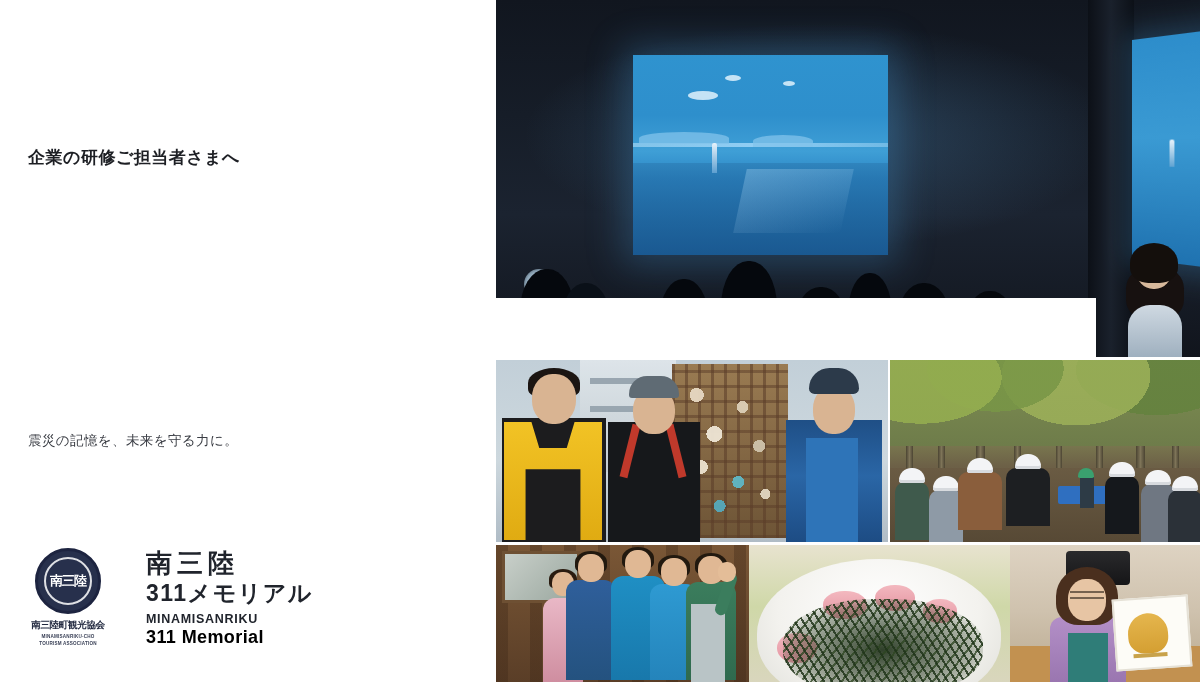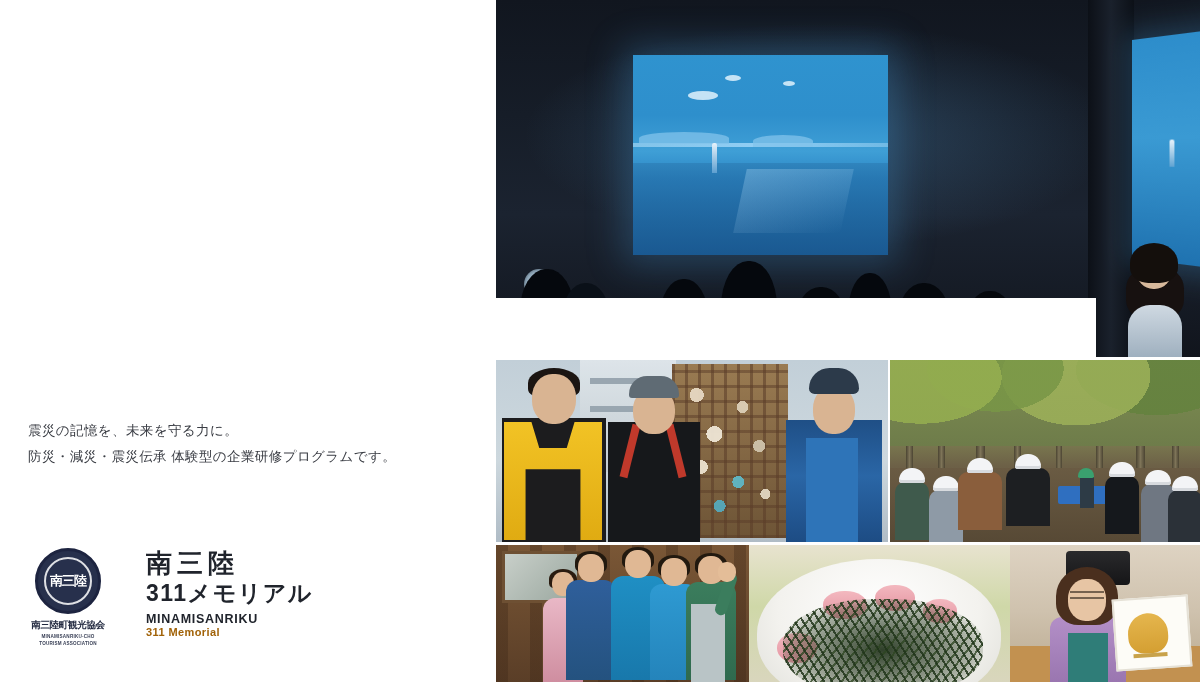--- a/index.html
+++ b/index.html
@@ -234,21 +234,21 @@
   
   .kicker { position:absolute; left:28px; top:146px; font-size:17px; font-weight:700;
     color:#1d1f24; letter-spacing:.5px; }
 
   .subhead { position:absolute; left:28px; top:250px; font-size:27px; font-weight:700;
     color:#1d1f24; letter-spacing:.5px; white-space:nowrap; }
 
   .headline { position:absolute; left:26px; top:305px; font-size:39px; font-weight:700;
     color:#18a3c9; letter-spacing:-0.5px; white-space:nowrap; line-height:1; }
 
-  .body-copy { position:absolute; left:28px; top:418px; font-size:13.5px; color:#3a3d44;
+  .body-copy { position:absolute; left:28px; top:428px; font-size:13.5px; color:#3a3d44;
     line-height:1.95; letter-spacing:.4px; }
 
   
   .logos { position:absolute; left:24px; top:548px; display:flex; align-items:flex-start; gap:34px; }
 
   .logo-seal { width:88px; }
   .seal-circle { width:66px; height:66px; margin:0 auto; border-radius:50%;
     background:#27304c; border:3px solid #1d2440; position:relative;
     display:flex; align-items:center; justify-content:center; }
   .seal-circle .inner { width:48px; height:48px; border:2px solid rgba(255,255,255,.85);
@@ -256,21 +256,21 @@
   .seal-kanji { font-size:13px; font-weight:700; color:#ffffff; letter-spacing:-1px;
     font-family:"DejaVu Sans",sans-serif; }
   .seal-jp { margin-top:5px; text-align:center; font-size:9.5px; font-weight:700; color:#21283f; letter-spacing:-.3px; }
   .seal-en { margin-top:2px; text-align:center; font-size:4.6px; font-weight:700; color:#3a4157;
     line-height:1.45; letter-spacing:.2px; }
 
   .logo-mem { padding-top:2px; }
   .mem-kanji { font-size:26px; font-weight:700; color:#20242c; letter-spacing:5px; line-height:1; }
   .mem-311 { font-size:23px; font-weight:700; color:#20242c; letter-spacing:1.5px; line-height:1.25; margin-top:3px; }
   .mem-rom1 { font-size:12.5px; font-weight:700; color:#20242c; letter-spacing:.7px; margin-top:4px; line-height:1.15; }
-  .mem-rom2 { font-size:11px; font-weight:600; color:#a16207; letter-spacing:.4px; line-height:1.25; }
+  .mem-rom2 { font-size:18px; font-weight:600; color:#000000; letter-spacing:.4px; line-height:1.25; }
 </style>
 </head>
 <body>
 
 <div class="page">
 
   <div class="photo-grid">
 
     <div class="ph ph-theater">
       <div class="pillar p1"></div>
@@ -422,26 +422,26 @@
       <div class="w-apron"></div>
       <div class="w-hair"></div>
       <div class="w-face"></div>
       <div class="w-glass"></div>
       <div class="board"></div>
     </div>
   </div>
 
   <div class="banner"></div>
 
+  <div class="kicker">企業の研修ご担当者さまへ</div>
 
 
 
   <div class="body-copy">
     <div>震災の記憶を、未来を守る力に。</div>
-    <div>防災・減災・震災伝承 体験型の企業研修プログラムです。</div>
   </div>
 
   <div class="logos">
 
     <div class="logo-seal">
       <div class="seal-circle">
         <div class="inner">
           <span class="seal-kanji">南三陸</span>
         </div>
       </div>

